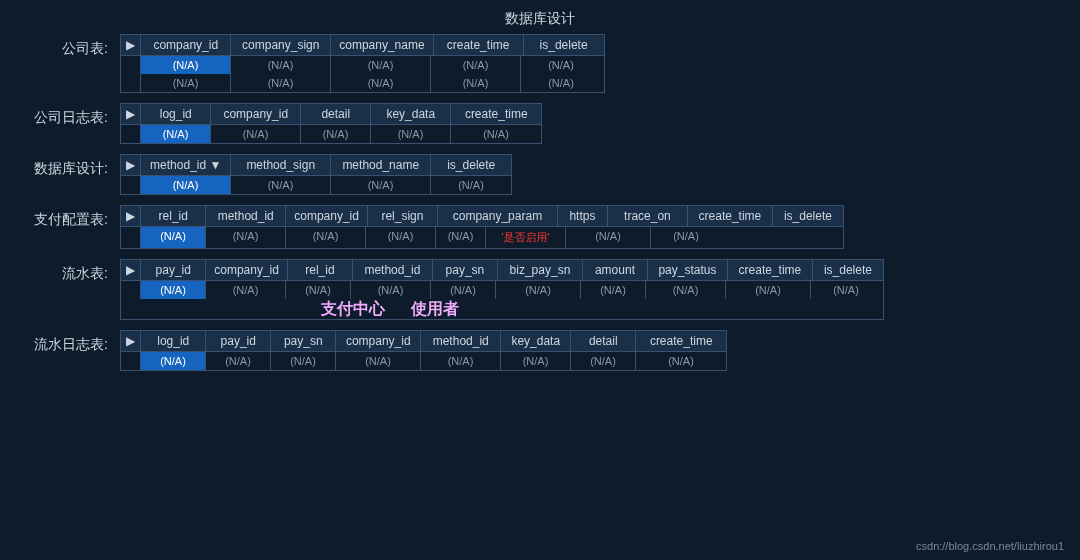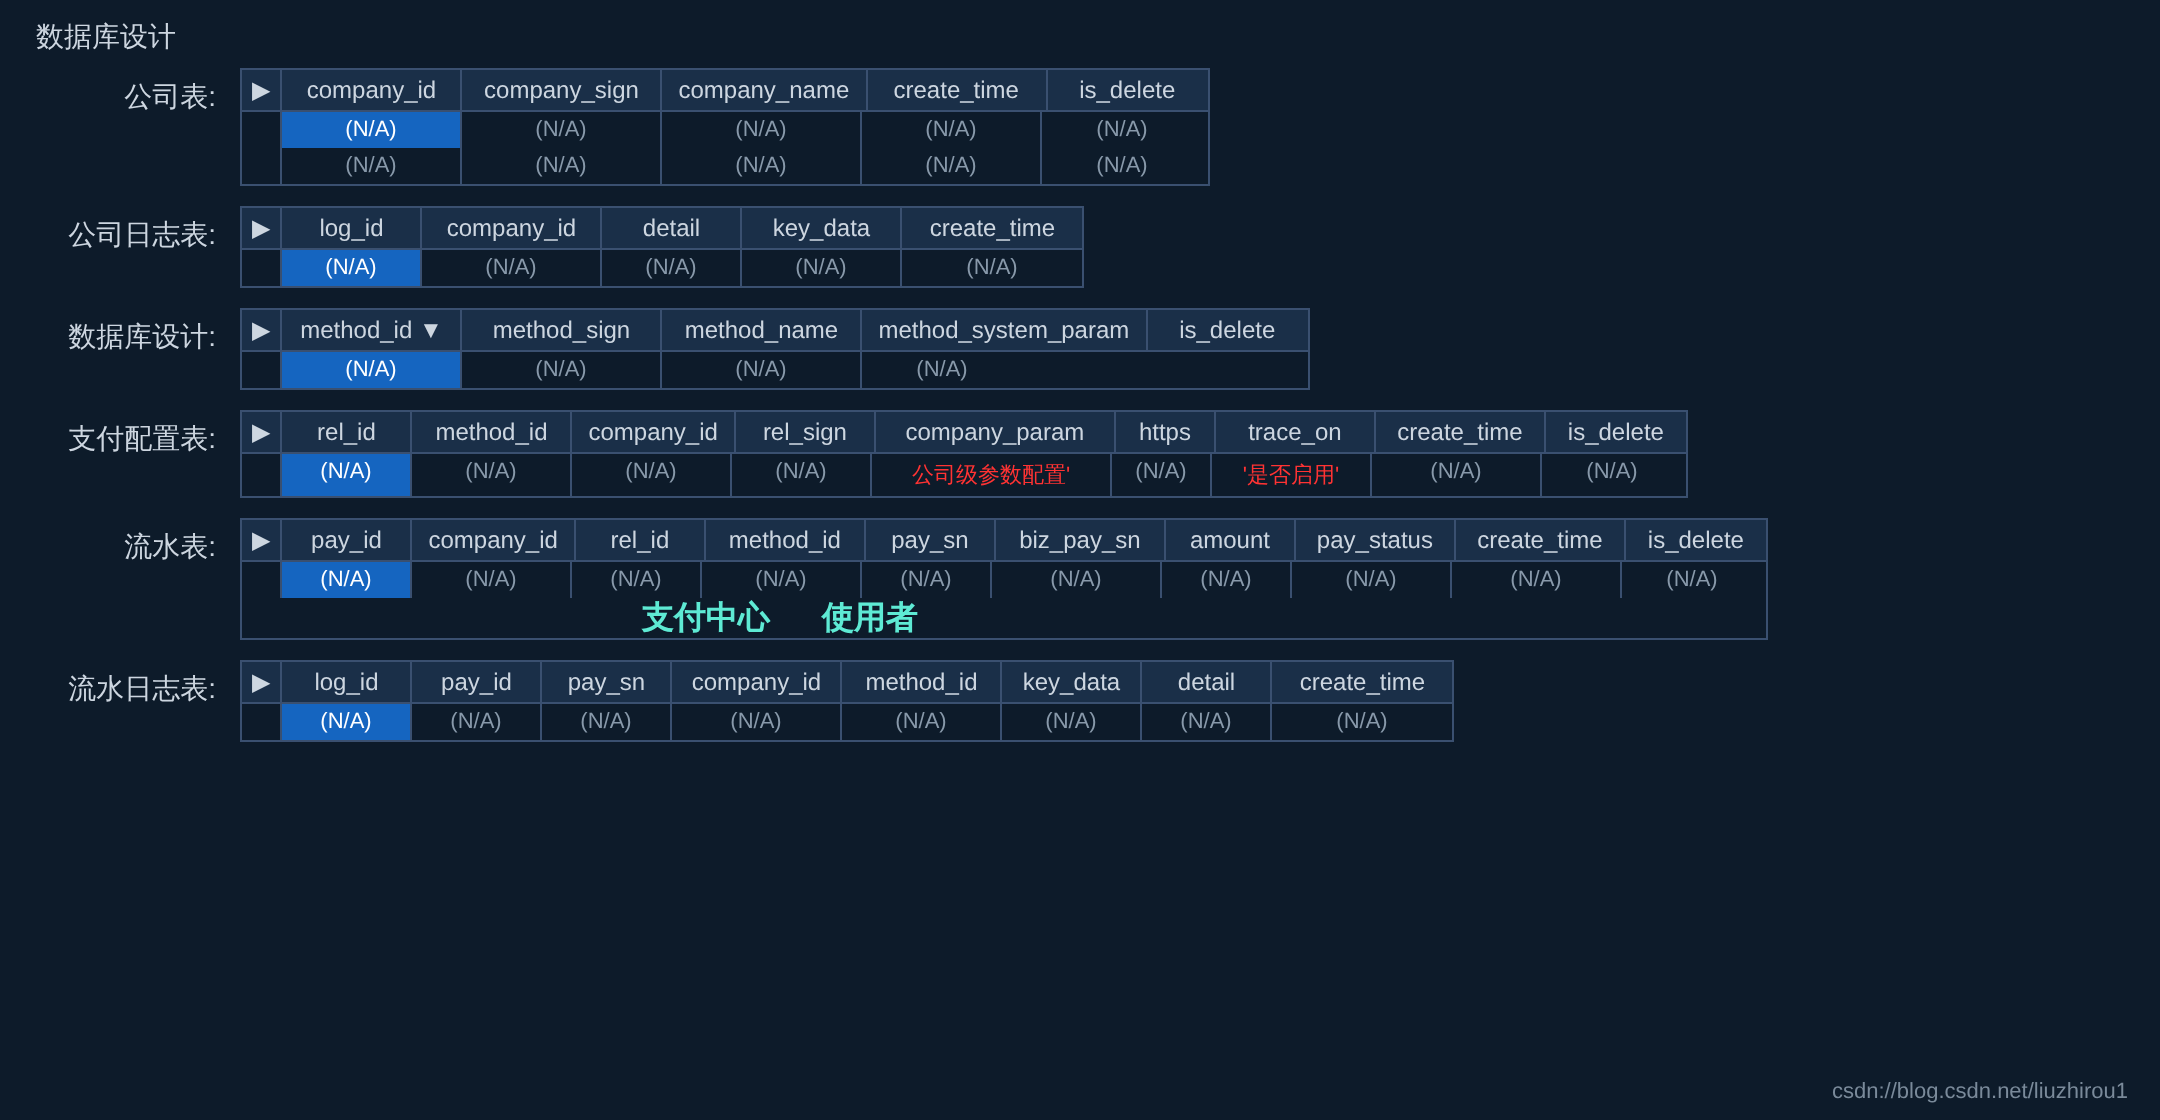--- a/index.html
+++ b/index.html
@@ -10,20 +10,21 @@
       font-size: 13px;
       width: 1080px;
       height: 560px;
       overflow: hidden;
       position: relative;
     }
     .page-title {
       padding: 10px 18px 6px 18px;
       font-size: 14px;
       color: #cdd6e0;
+      text-align: center;
     }
     .center-label {
       text-align: center;
       font-size: 20px;
       font-weight: bold;
       color: #ff3333;
       margin-bottom: 6px;
     }
     .content-area {
       padding: 0 18px;
@@ -84,21 +85,21 @@
     .row-arrow {
       padding: 3px 5px;
       font-size: 12px;
       color: #cdd6e0;
       background: #1a2f48;
       border-right: 1px solid #3a5070;
       display: flex;
       align-items: center;
     }
     .red-text {
-      color: #5eead4;
+      color: #f0abfc;
       font-size: 13px;
     }
     .footer-url {
       position: absolute;
       bottom: 8px;
       right: 16px;
       color: #7a8a9a;
       font-size: 11px;
     }
   </style>
@@ -161,21 +162,20 @@
         </div>
       </div>
       <div class="table-row-item">
         <div class="row-label">数据库设计:</div>
         <div class="db-table">
           <div class="db-table-header">
             <div class="row-arrow">▶</div>
             <div class="col" style="min-width: 90px;">method_id ▼</div>
             <div class="col" style="min-width: 100px;">method_sign</div>
             <div class="col" style="min-width: 100px;">method_name</div>
-            <div class="col" style="min-width: 140px;">method_system_param</div>
             <div class="col" style="min-width: 80px;">is_delete</div>
           </div>
           <div class="db-table-body">
             <div style="width: 20px; border-right: 1px solid rgb(58, 80, 112);"></div>
             <div class="cell cell-selected" style="min-width: 90px;">(N/A)</div>
             <div class="cell" style="min-width: 100px;">(N/A)</div>
             <div class="cell" style="min-width: 100px;">(N/A)</div>
             <div class="cell" style="min-width: 80px;">(N/A)</div>
           </div>
         </div>
@@ -194,21 +194,20 @@
             <div class="col" style="min-width: 80px;">trace_on</div>
             <div class="col" style="min-width: 85px;">create_time</div>
             <div class="col" style="min-width: 70px;">is_delete</div>
           </div>
           <div class="db-table-body">
             <div style="width: 20px; border-right: 1px solid rgb(58, 80, 112);"></div>
             <div class="cell cell-selected" style="min-width: 65px;">(N/A)</div>
             <div class="cell" style="min-width: 80px;">(N/A)</div>
             <div class="cell" style="min-width: 80px;">(N/A)</div>
             <div class="cell" style="min-width: 70px;">(N/A)</div>
-            <div class="cell" style="min-width: 120px; color: rgb(255, 51, 51);">公司级参数配置'</div>
             <div class="cell" style="min-width: 50px;">(N/A)</div>
             <div class="cell" style="min-width: 80px; color: rgb(255, 51, 51);">'是否启用'</div>
             <div class="cell" style="min-width: 85px;">(N/A)</div>
             <div class="cell" style="min-width: 70px;">(N/A)</div>
           </div>
         </div>
       </div>
       <div class="table-row-item">
         <div class="row-label">流水表:</div>
         <div class="db-table">

